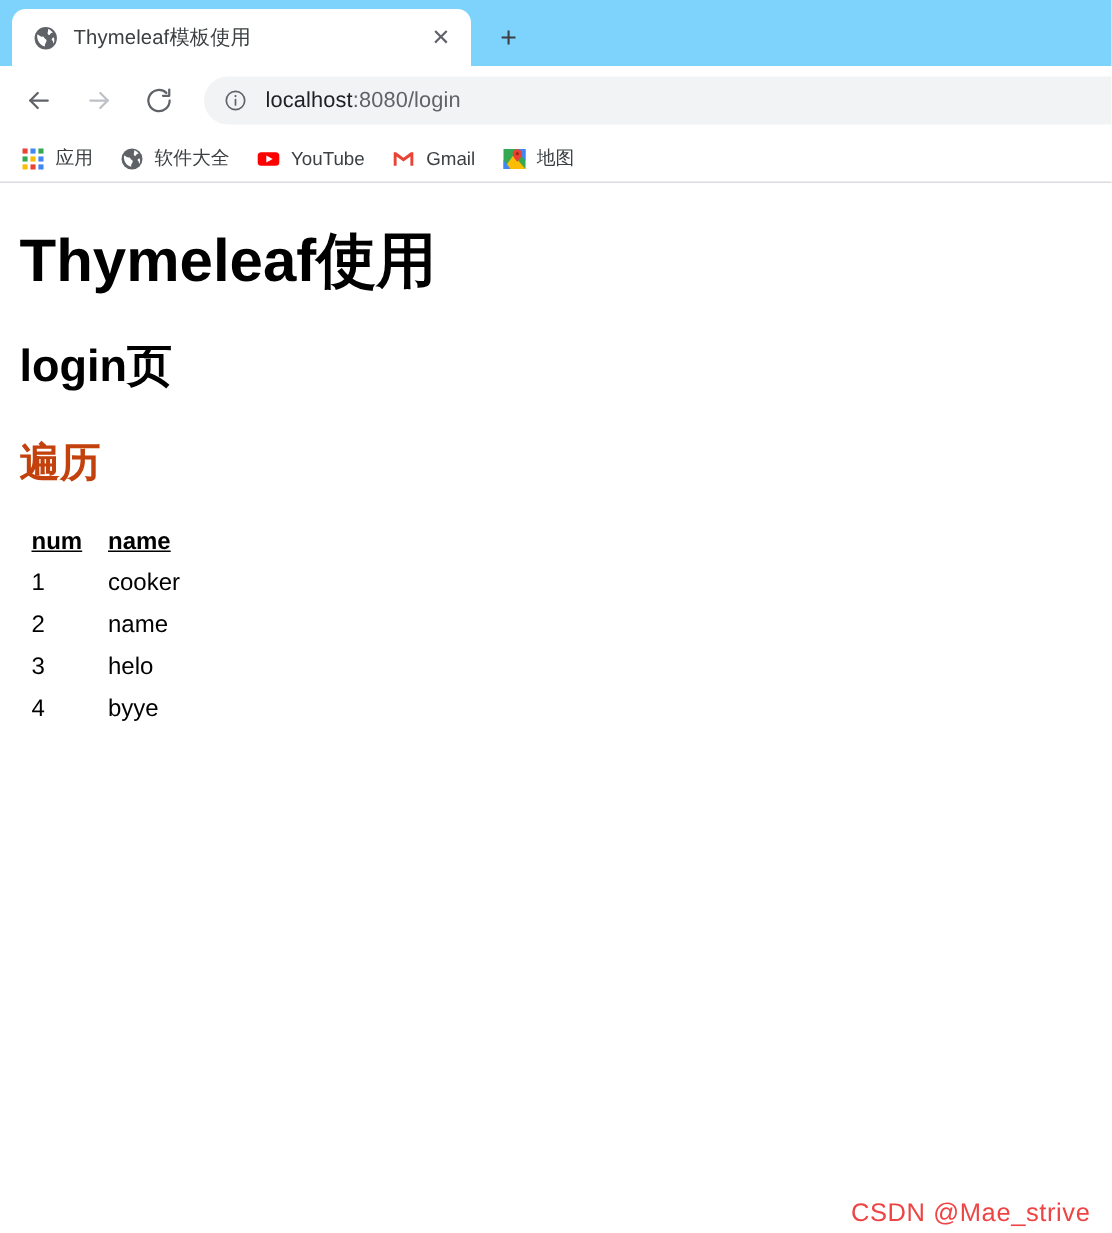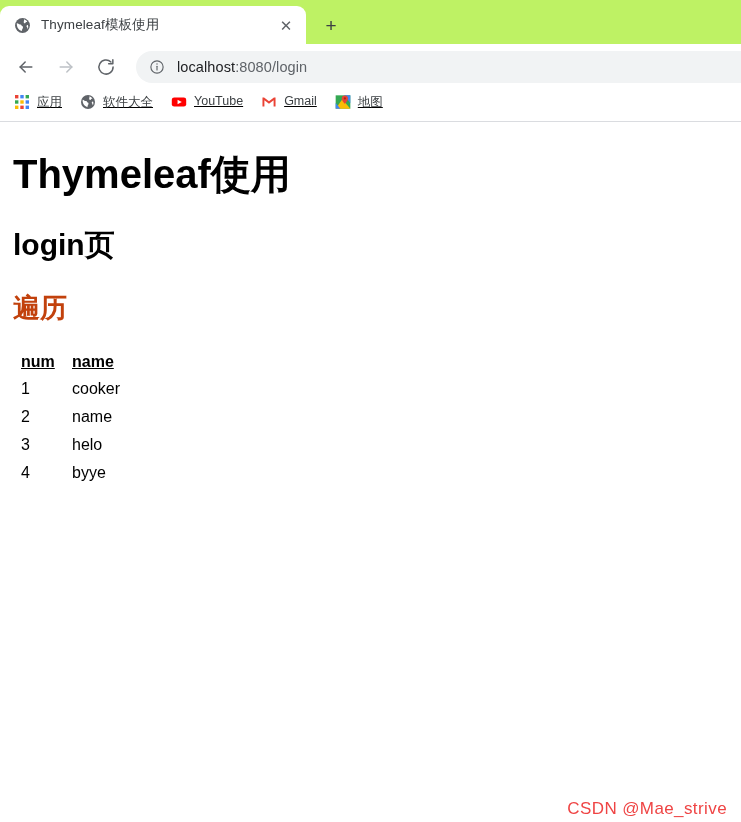--- a/index.html
+++ b/index.html
@@ -18,24 +18,25 @@
   
   .browser {
     width: 741px;
     height: 822px;
     position: relative;
     background: #ffffff;
   }
 
   .tabstrip {
     height: 44px;
-    background: #bef264;
+    background: #7dd3fc;
     position: relative;
     display: flex;
     align-items: flex-end;
+    padding-left: 8px;
     box-sizing: border-box;
   }
   .tab {
     width: 306px;
     height: 38px;
     background: #ffffff;
     border-radius: 9px 9px 0 0;
     display: flex;
     align-items: center;
     padding: 0 10px 0 14px;
@@ -130,25 +131,25 @@
     height: 32px;
     background: #ffffff;
     display: flex;
     align-items: center;
     padding-left: 10px;
     box-sizing: border-box;
     border-bottom: 1px solid #dadce0;
   }
   .bm {
     display: flex;
+    align-items: center;
     height: 24px;
     padding: 0 8px 0 4px;
     border-radius: 4px;
     margin-right: 6px;
-    text-decoration: underline;
   }
   .bm-icon {
     width: 16px;
     height: 16px;
     flex: 0 0 16px;
     margin-right: 7px;
     display: block;
   }
   .bm-label {
     font-size: 12.5px;

